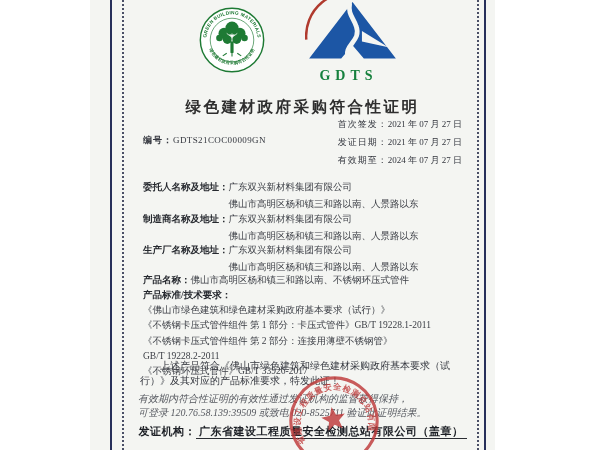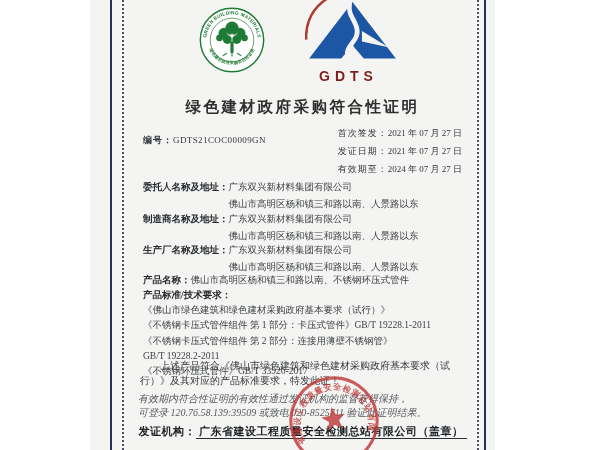--- a/index.html
+++ b/index.html
@@ -16,33 +16,33 @@
   .rule.dotted{border-left:2px dotted #4a4f66;}
   .rule.l-solid{left:20px;}
   .rule.l-dotted{left:32px;}
   .rule.r-dotted{left:387px;}
   .rule.r-solid{left:394px;}
 
   .logo-green{position:absolute;left:109px;top:7px;width:66px;height:66px;}
   .logo-gdts{position:absolute;left:215px;top:0;width:95px;height:84px;}
   .gdts-label{
     position:absolute;left:0;right:8px;bottom:0;text-align:center;
-    font-family:Liberation Sans, sans-serif;
-    font-weight:bold;font-size:14px;letter-spacing:5px;color:#7f1d1d;
+    font-family:Liberation Serif, serif;
+    font-weight:bold;font-size:14px;letter-spacing:5px;color:#15803d;
   }
 
   .title{
     position:absolute;left:20px;right:0;top:97px;text-align:center;
     font-size:15.5px;font-weight:bold;color:#2e2e2e;letter-spacing:2.5px;
   }
   .cert-no{position:absolute;left:53px;top:134px;font-size:9px;color:#33363e;}
   .cert-no .lbl{font-weight:bold;letter-spacing:1px;}
   .cert-no .val{font-family:"Liberation Serif","DejaVu Serif",serif;letter-spacing:.4px;}
 
-  .dates{position:absolute;right:33px;top:124px;font-size:9px;color:#33363e;line-height:18px;text-align:left;}
+  .dates{position:absolute;right:33px;top:115px;font-size:9px;color:#33363e;line-height:18px;text-align:left;}
   .dates .d-lbl{letter-spacing:1px;}
 
   .row{position:absolute;left:53px;right:28px;font-size:9.5px;color:#3a3d44;line-height:16.5px;}
   .row .lbl{font-weight:bold;color:#26292f;white-space:nowrap;}
   .row .val{display:inline-block;vertical-align:top;}
   .row.r1{top:179px;}
   .row.r2{top:211px;}
   .row.r3{top:242px;}
   .row.r4{top:272px;}
   .row.r5{top:288px;line-height:15.2px;}

